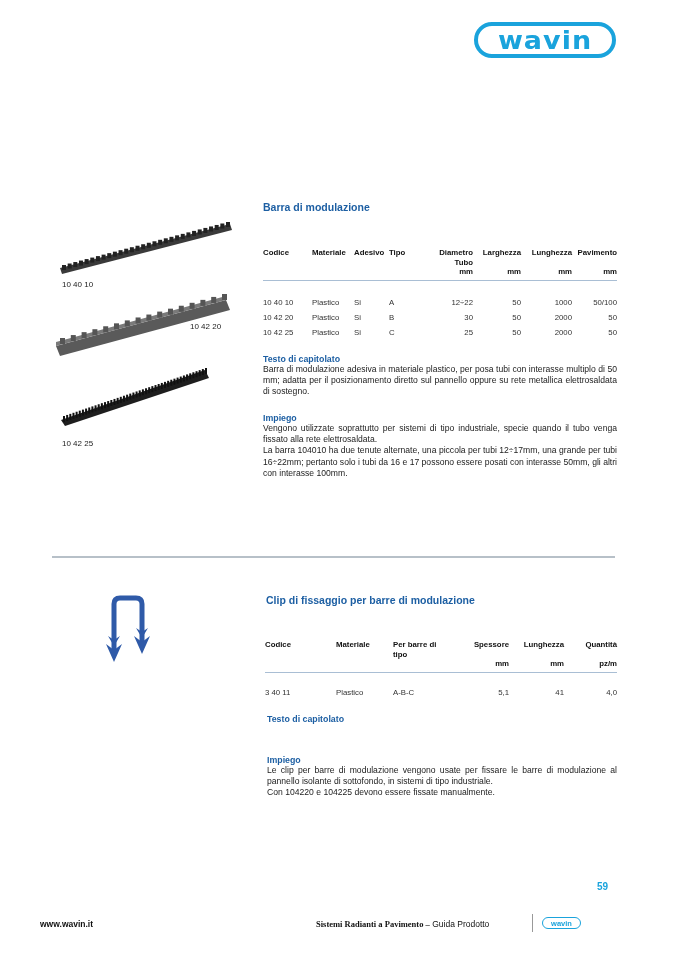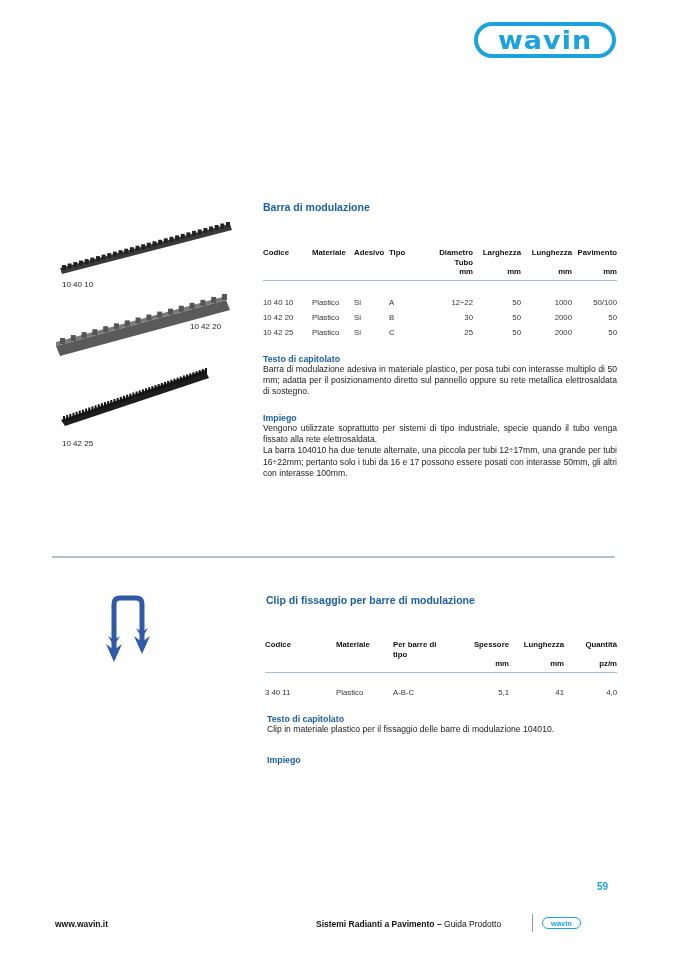--- a/index.html
+++ b/index.html
@@ -21,23 +21,23 @@
   table.spec { border-collapse:collapse; font-size:7.8px; }
   table.spec th { font-weight:bold; text-align:left; vertical-align:top; padding:0; line-height:9.5px; color:#111; }
   table.spec th.r, table.spec td.r { text-align:right; }
   table.spec td { padding:0; line-height:15px; color:#333; }
   .hline { height:1.5px; background:#a9bed4; }
 
   .img-label { font-size:8px; color:#222; }
 
   .divider { left:52px; top:556px; width:563px; height:1.5px; background:#b7c0c8; }
 
-  .footer-url { left:55px; top:919px; font-size:8.5px; font-weight:bold; color:#111; }
+  .footer-url { left:40px; top:919px; font-size:8.5px; font-weight:bold; color:#111; }
   .footer-title { left:316px; top:919px; font-size:8.5px; color:#111; }
-  .footer-title b { font-weight:bold; }
+  .footer-title b { font-weight:bold;font-family:Liberation Serif, serif; }
   .footer-sep { left:532px; top:914px; width:1px; height:18px; background:#999; }
   .logo-small { left:542px; top:917px; width:39px; height:12px; border:1.5px solid #1aa3dc;
                 border-radius:7px; box-sizing:border-box; color:#1aa3dc; font-weight:bold;
                 font-size:7.5px; display:flex; align-items:center; justify-content:center; }
   .page-num { left:597px; top:881px; font-size:10px; font-weight:bold; color:#1aa3dc; }
 </style>
 </head>
 <body>
 
 <div class="abs logo">
@@ -322,25 +322,26 @@
       <td class="r">5,1</td>
       <td class="r">41</td>
       <td class="r">4,0</td>
     </tr>
   </tbody>
     </table>
 </div>
 
 <div class="abs" style="left:267px; top:714px; width:350px;">
   <div class="sub-title">Testo di capitolato</div>
-  <div class="body-text">Clip in materiale plastico per il fissaggio delle barre di modulazione 104010.</div>
 </div>
 
 <div class="abs" style="left:267px; top:755px; width:350px;">
   <div class="sub-title">Impiego</div>
+  <div class="body-text">Le clip per barre di modulazione vengono usate per fissare le barre di modulazione al pannello isolante di sottofondo, in sistemi di tipo industriale.</div>
+  <div class="body-text">Con 104220 e 104225 devono essere fissate manualmente.</div>
 </div>
 
 <div class="abs footer-url">www.wavin.it</div>
 <div class="abs footer-title"><b>Sistemi Radianti a Pavimento –</b><span> Guida Prodotto</span></div>
 <div class="abs footer-sep"></div>
 <div class="abs logo-small">
     <span>wavin</span>
   </div>
 <div class="abs page-num">59</div>
 

